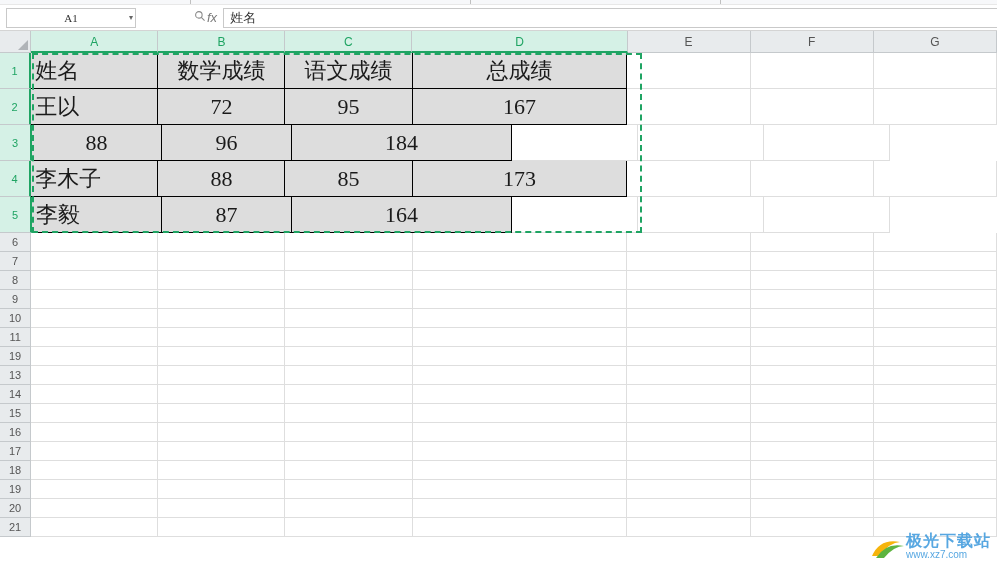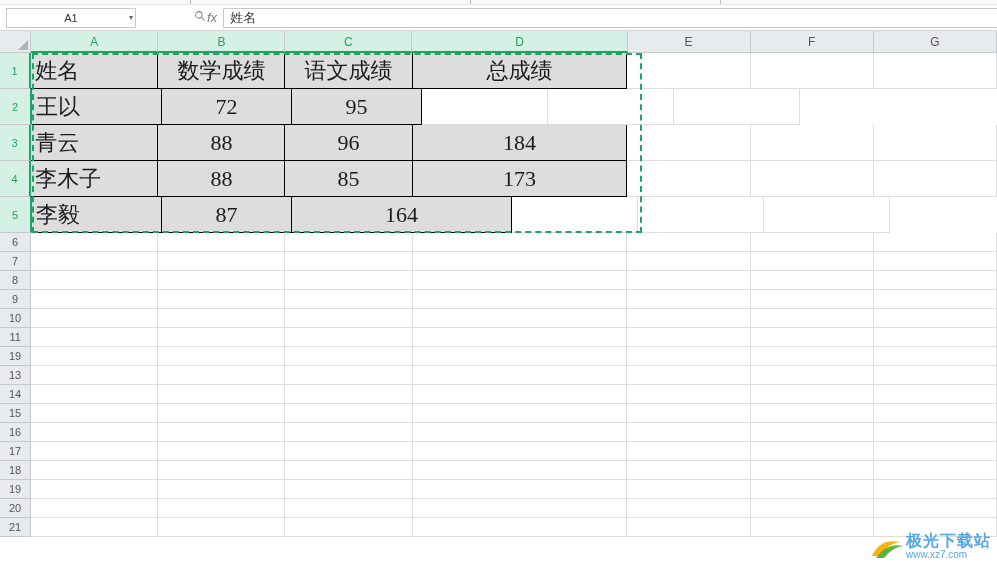--- a/index.html
+++ b/index.html
@@ -32,20 +32,21 @@
     display: flex;
     align-items: center;
     height: 26px;
     background: #ffffff;
     border-bottom: 1px solid #d4d4d4;
     padding: 0;
   }
   .name-box-wrap {
     display: flex;
     align-items: flex-end;
+    font-family: Liberation Serif, serif;
   }
   .name-box {
     width: 130px;
     height: 20px;
     margin-left: 6px;
     border: 1px solid #c9c9c9;
     background: #ffffff;
     font-size: 11px;
     color: #333;
     text-align: center;
@@ -277,28 +278,28 @@
       <div class="cell" style="width:126px"></div>
       <div class="cell" style="width:126px"></div>
       <div class="cell" style="width:126px"></div>
     </div>
 
     <div class="row data">
       <div class="row-h sel">2</div>
       <div class="cell data-cell name-cell" style="width:130px">王以</div>
       <div class="cell data-cell num-cell" style="width:130px">72</div>
       <div class="cell data-cell num-cell" style="width:130px">95</div>
+      <div class="cell data-cell num-cell" style="width:220px">167</div>
       <div class="cell" style="width:126px"></div>
       <div class="cell" style="width:126px"></div>
       <div class="cell" style="width:126px"></div>
     </div>
 
     <div class="row data">
       <div class="row-h sel">3</div>
-      <div class="cell data-cell name-cell" style="width:130px">青云</div>
       <div class="cell data-cell num-cell" style="width:130px">88</div>
       <div class="cell data-cell num-cell" style="width:130px">96</div>
       <div class="cell data-cell num-cell" style="width:220px">184</div>
       <div class="cell" style="width:126px"></div>
       <div class="cell" style="width:126px"></div>
       <div class="cell" style="width:126px"></div>
     </div>
 
     <div class="row data">
       <div class="row-h sel">4</div>

